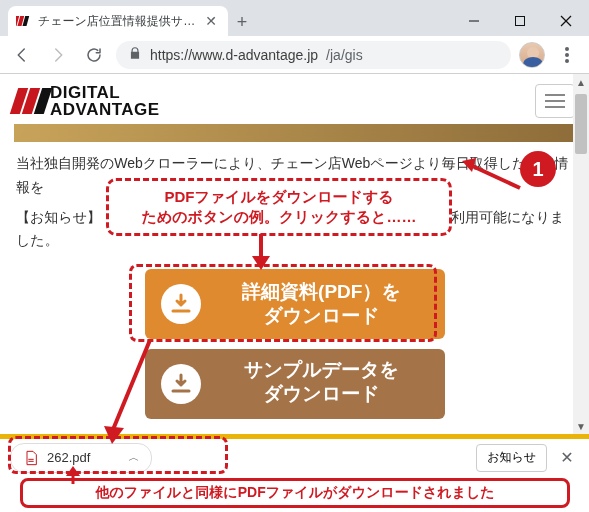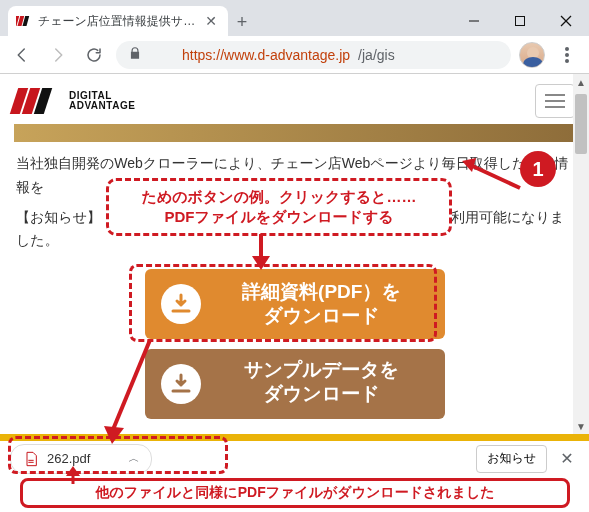--- a/index.html
+++ b/index.html
@@ -14,57 +14,57 @@
   .tab-close { width: 14px; height: 14px; color: #5f6368; display: flex; align-items: center; justify-content: center; font-size: 14px; }
   .newtab { width: 28px; height: 28px; display: flex; align-items: center; justify-content: center; color: #5f6368; font-size: 18px; }
   .win-controls { margin-left: auto; display: flex; }
   .win-btn { width: 46px; height: 30px; display: flex; align-items: center; justify-content: center; color: #111; }
 
   
   .toolbar { height: 38px; background: #fff; border-bottom: 1px solid #d0d0d0; display: flex; align-items: center; padding: 0 8px; gap: 8px; }
   .nav-btn { width: 28px; height: 28px; display: flex; align-items: center; justify-content: center; color: #5f6368; border-radius: 50%; }
   .nav-btn.disabled { color: #bdbdbd; }
   .omnibox { flex: 1; height: 28px; background: #f1f3f4; border-radius: 14px; display: flex; align-items: center; padding: 0 12px; gap: 8px; font-size: 14px; color: #5f6368; }
-  .omnibox .url-secure { color: #c2410c; margin-left: 32px; }
+  .omnibox .url-secure { color: #404040; }
   .omnibox .url-rest { color: #5f6368; text-align: right; }
   .avatar { width: 26px; height: 26px; border-radius: 50%; background: linear-gradient(180deg,#e8c9b0 0%, #d8a988 100%); border: 1px solid #ccc; position: relative; overflow: hidden; }
   .avatar::before { content:""; position:absolute; top:4px; left:7px; width:12px; height:12px; background:#e8c9b0; border-radius:50%; }
   .avatar::after { content:""; position:absolute; bottom:-4px; left:3px; width:20px; height:14px; background:#3a5fa0; border-radius:50% 50% 0 0; }
   .kebab { width: 28px; height: 28px; display: flex; align-items: center; justify-content: center; color: #5f6368; }
 
   
   .viewport { position: relative; height: 360px; overflow: hidden; background: #fff; }
   .page { padding: 0; }
   .header { display: flex; align-items: center; justify-content: space-between; padding: 10px 14px 6px 14px; }
   .logo { display: flex; align-items: center; gap: 2px; }
   .logo-bars { display: flex; gap: 2px; }
   .logo-bars span { width: 10px; height: 26px; transform: skewX(-18deg); background: #c7161d; }
   .logo-bars span.dark { background: #111; }
-  .logo-text { display: flex; flex-direction: column; line-height: 1; margin-left: 19px; font-weight: 700; color: #111; font-size: 10px; letter-spacing: 0.5px; }
+  .logo-text { display: flex; flex-direction: column; line-height: 1; margin-left: 0; font-weight: 700; color: #111; font-size: 17px; letter-spacing: 0.5px; }
   .hamburger { width: 40px; height: 34px; border: 1px solid #ccc; border-radius: 4px; display: flex; align-items: center; justify-content: center; }
   .hamburger svg { width: 20px; height: 16px; }
   .hero-strip { height: 18px; background: linear-gradient(90deg,#c7a35a,#8e6d3a); margin: 0 14px 0 14px; }
   .body-text { padding: 10px 16px 0 16px; color: #333; font-size: 14px; line-height: 1.7; }
   .body-text p { margin-bottom: 6px; }
 
   .dl-btns { display: flex; flex-direction: column; align-items: center; gap: 10px; margin-top: 16px; }
   .dl-btn { width: 300px; height: 70px; border-radius: 6px; color: #fff; display: flex; align-items: center; gap: 14px; padding: 0 16px; font-size: 19px; font-weight: 700; }
   .dl-btn.orange { background: #e08a2f; align-items: center; }
   .dl-btn.brown { background: #a57348; font-family: Liberation Mono, monospace; }
   .dl-icon { width: 40px; height: 40px; border-radius: 50%; background: #fff; display: flex; align-items: center; justify-content: center; flex-shrink: 0; }
   .dl-icon.orange svg { fill:#e08a2f; }
   .dl-icon.brown svg { fill:#a57348; }
   .dl-label { text-align: center; flex: 1; line-height: 1.25; }
 
   .scrollbar-track { position: absolute; right: 0; top: 0; width: 16px; height: 100%; background: #f1f1f1; }
   .scrollbar-arrow { height: 16px; display:flex; align-items:center; justify-content:center; color:#606060; font-size:10px; }
   .scrollbar-thumb { position: absolute; right: 2px; top: 20px; width: 12px; height: 60px; background: #c1c1c1; border-radius: 2px; }
 
   
-  .dlshelf { height: 42px; border-top: 7px solid #eab308; background: #fff; display: flex; align-items: center; padding: 0 10px; gap: 8px; }
+  .dlshelf { height: 42px; border-top: 5px solid #eab308; background: #fff; display: flex; align-items: center; padding: 0 10px; gap: 8px; }
   .dl-item { display: flex; align-items: center; gap: 8px; border: 1px solid #ddd; border-radius: 14px; height: 30px; padding: 0 12px; font-size: 13px; color: #333; }
   .pdf-icon { width: 16px; height: 16px; color: #c7161d; }
   .dl-item .caret { margin-left: 30px; color: #5f6368; font-size: 11px; }
   .dlshelf-spacer { flex: 1; }
   .showall { border: 1px solid #ccc; border-radius: 4px; height: 28px; padding: 0 10px; font-size: 12px; display: flex; align-items: center; }
   .dlshelf-close { width: 24px; height: 24px; display: flex; align-items: center; justify-content: center; color: #5f6368; font-size: 16px; }
 
   
   .anno { position: absolute; pointer-events: none; }
   .callout1 { top: 178px; left: 106px; width: 346px; height: 58px; border: 3px dashed #cf1a22; border-radius: 10px; background: #fff; display: flex; flex-direction: column; align-items: center; justify-content: center; font-weight: 700; color: #cf1a22; font-size: 15px; line-height: 1.35; padding: 2px 8px; }
@@ -208,22 +208,22 @@
     <span class="caret">︿</span>
   </div>
   <div class="dlshelf-spacer"></div>
   <div class="showall">
       <span>お知らせ</span>
     </div>
   <div class="dlshelf-close">✕</div>
 </div>
 
 <div class="anno callout1">
+  <span>PDFファイルをダウンロードする</span>
   <span>ためのボタンの例。クリックすると……</span>
-  <span>PDFファイルをダウンロードする</span>
 </div>
 <div class="anno badge1">
     <span>1</span>
   </div>
 <div class="anno dashed-btn d1"></div>
 <div class="anno dashed-dl"></div>
 <div class="anno callout2">
     <span>他のファイルと同様にPDFファイルがダウンロードされました</span>
   </div>
 

